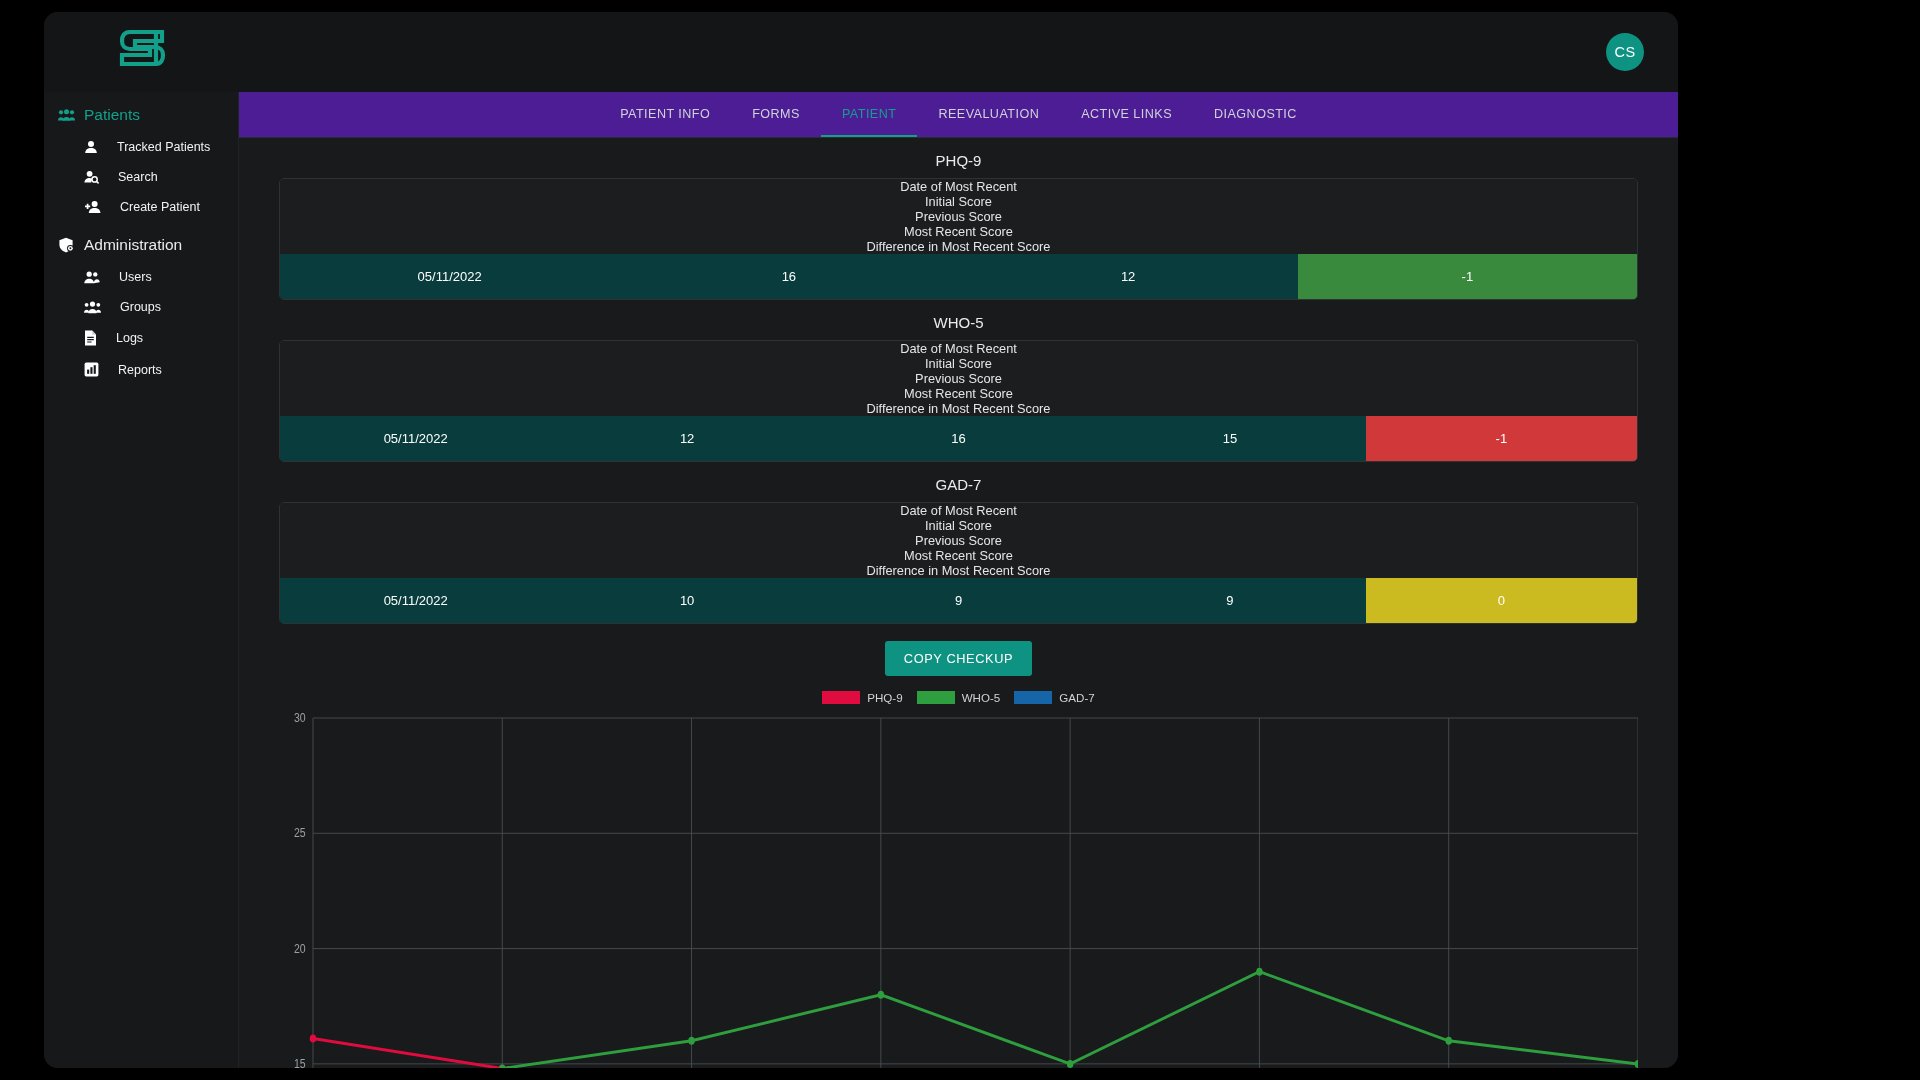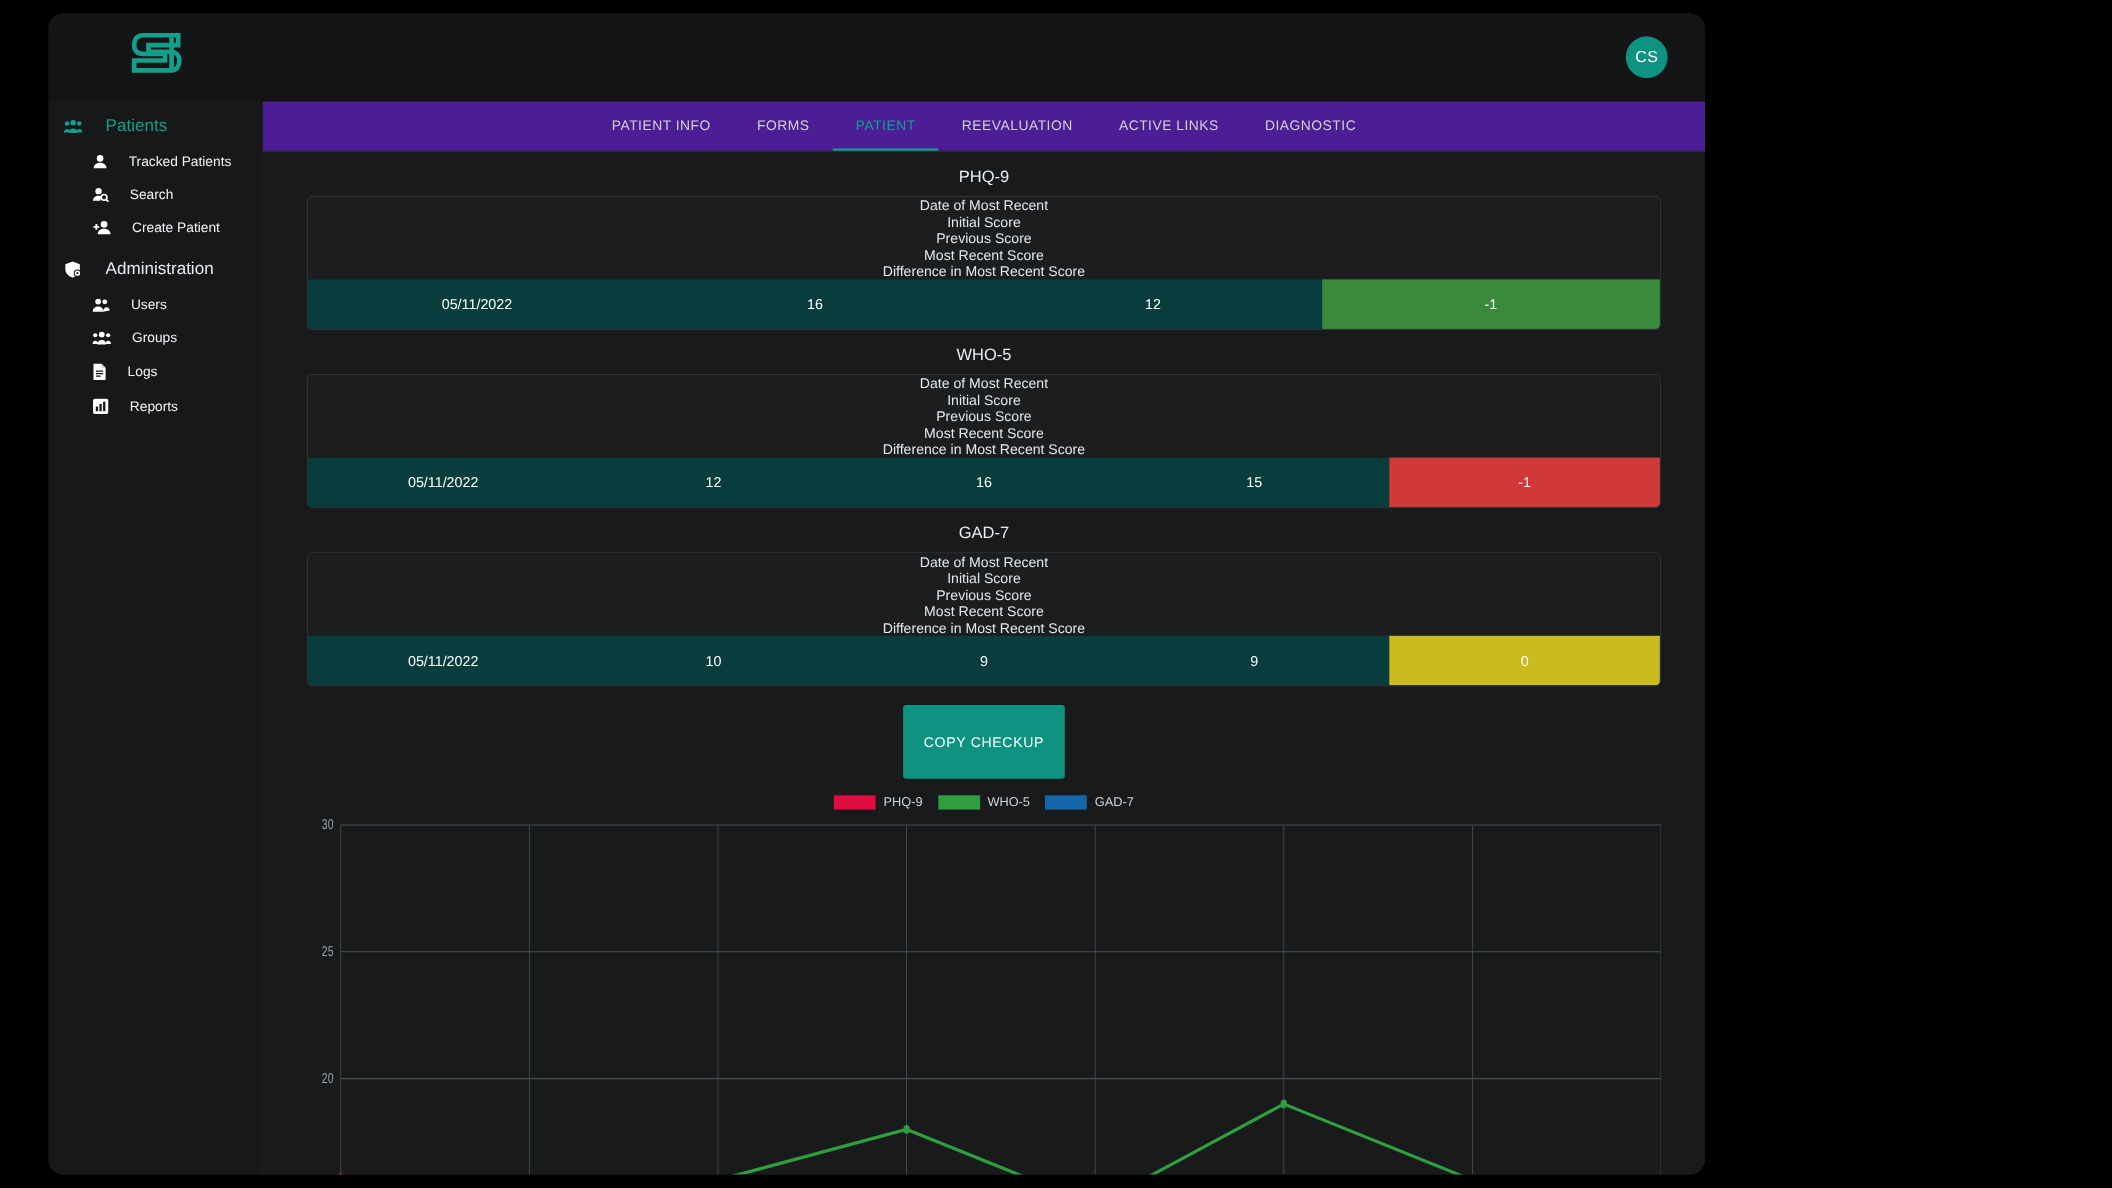--- a/index.html
+++ b/index.html
@@ -6,21 +6,21 @@
   * { box-sizing: border-box; margin: 0; padding: 0; }
   html, body {
     width: 1920px; height: 1080px;
     background: #000000;
     font-family: "Liberation Sans", sans-serif;
     overflow: hidden;
   }
   #app {
     position: absolute;
     left: 44px; top: 12px;
-    width: 1506px; height: 1056px;
+    width: 1634px; height: 1056px;
     background: #131516;
     border-radius: 14px;
     overflow: hidden;
     display: flex;
     flex-direction: column;
   }
   
   .topbar {
     height: 80px;
     background: #131516;
@@ -61,21 +61,21 @@
   .sidebar {
     width: 195px;
     flex: 0 0 195px;
     background: #16181a;
     padding-top: 6px;
     border-right: 1px solid #202325;
   }
   .nav-group {
     display: flex;
     align-items: center;
-    gap: 21px;
+    gap: 9px;
     padding: 8px 0 8px 14px;
     font-size: 15.5px;
     cursor: pointer;
   }
   .nav-group.teal { color: #12a08b; }
   .nav-group.white { color: #e9ecef; }
   .nav-item {
     display: flex;
     align-items: center;
     gap: 19px;
@@ -174,21 +174,21 @@
   .btn-row {
     display: flex;
     justify-content: center;
     padding: 17px 0 6px;
   }
   .btn {
     background: #0e9383;
     color: #ffffff;
     border: none;
     border-radius: 3px;
-    padding: 26px 19px;
+    padding: 10px 19px;
     font-size: 12.8px;
     letter-spacing: 0.6px;
     font-family: "Liberation Sans", sans-serif;
     cursor: pointer;
   }
   
   .legend {
     display: flex;
     justify-content: center;
     align-items: center;

